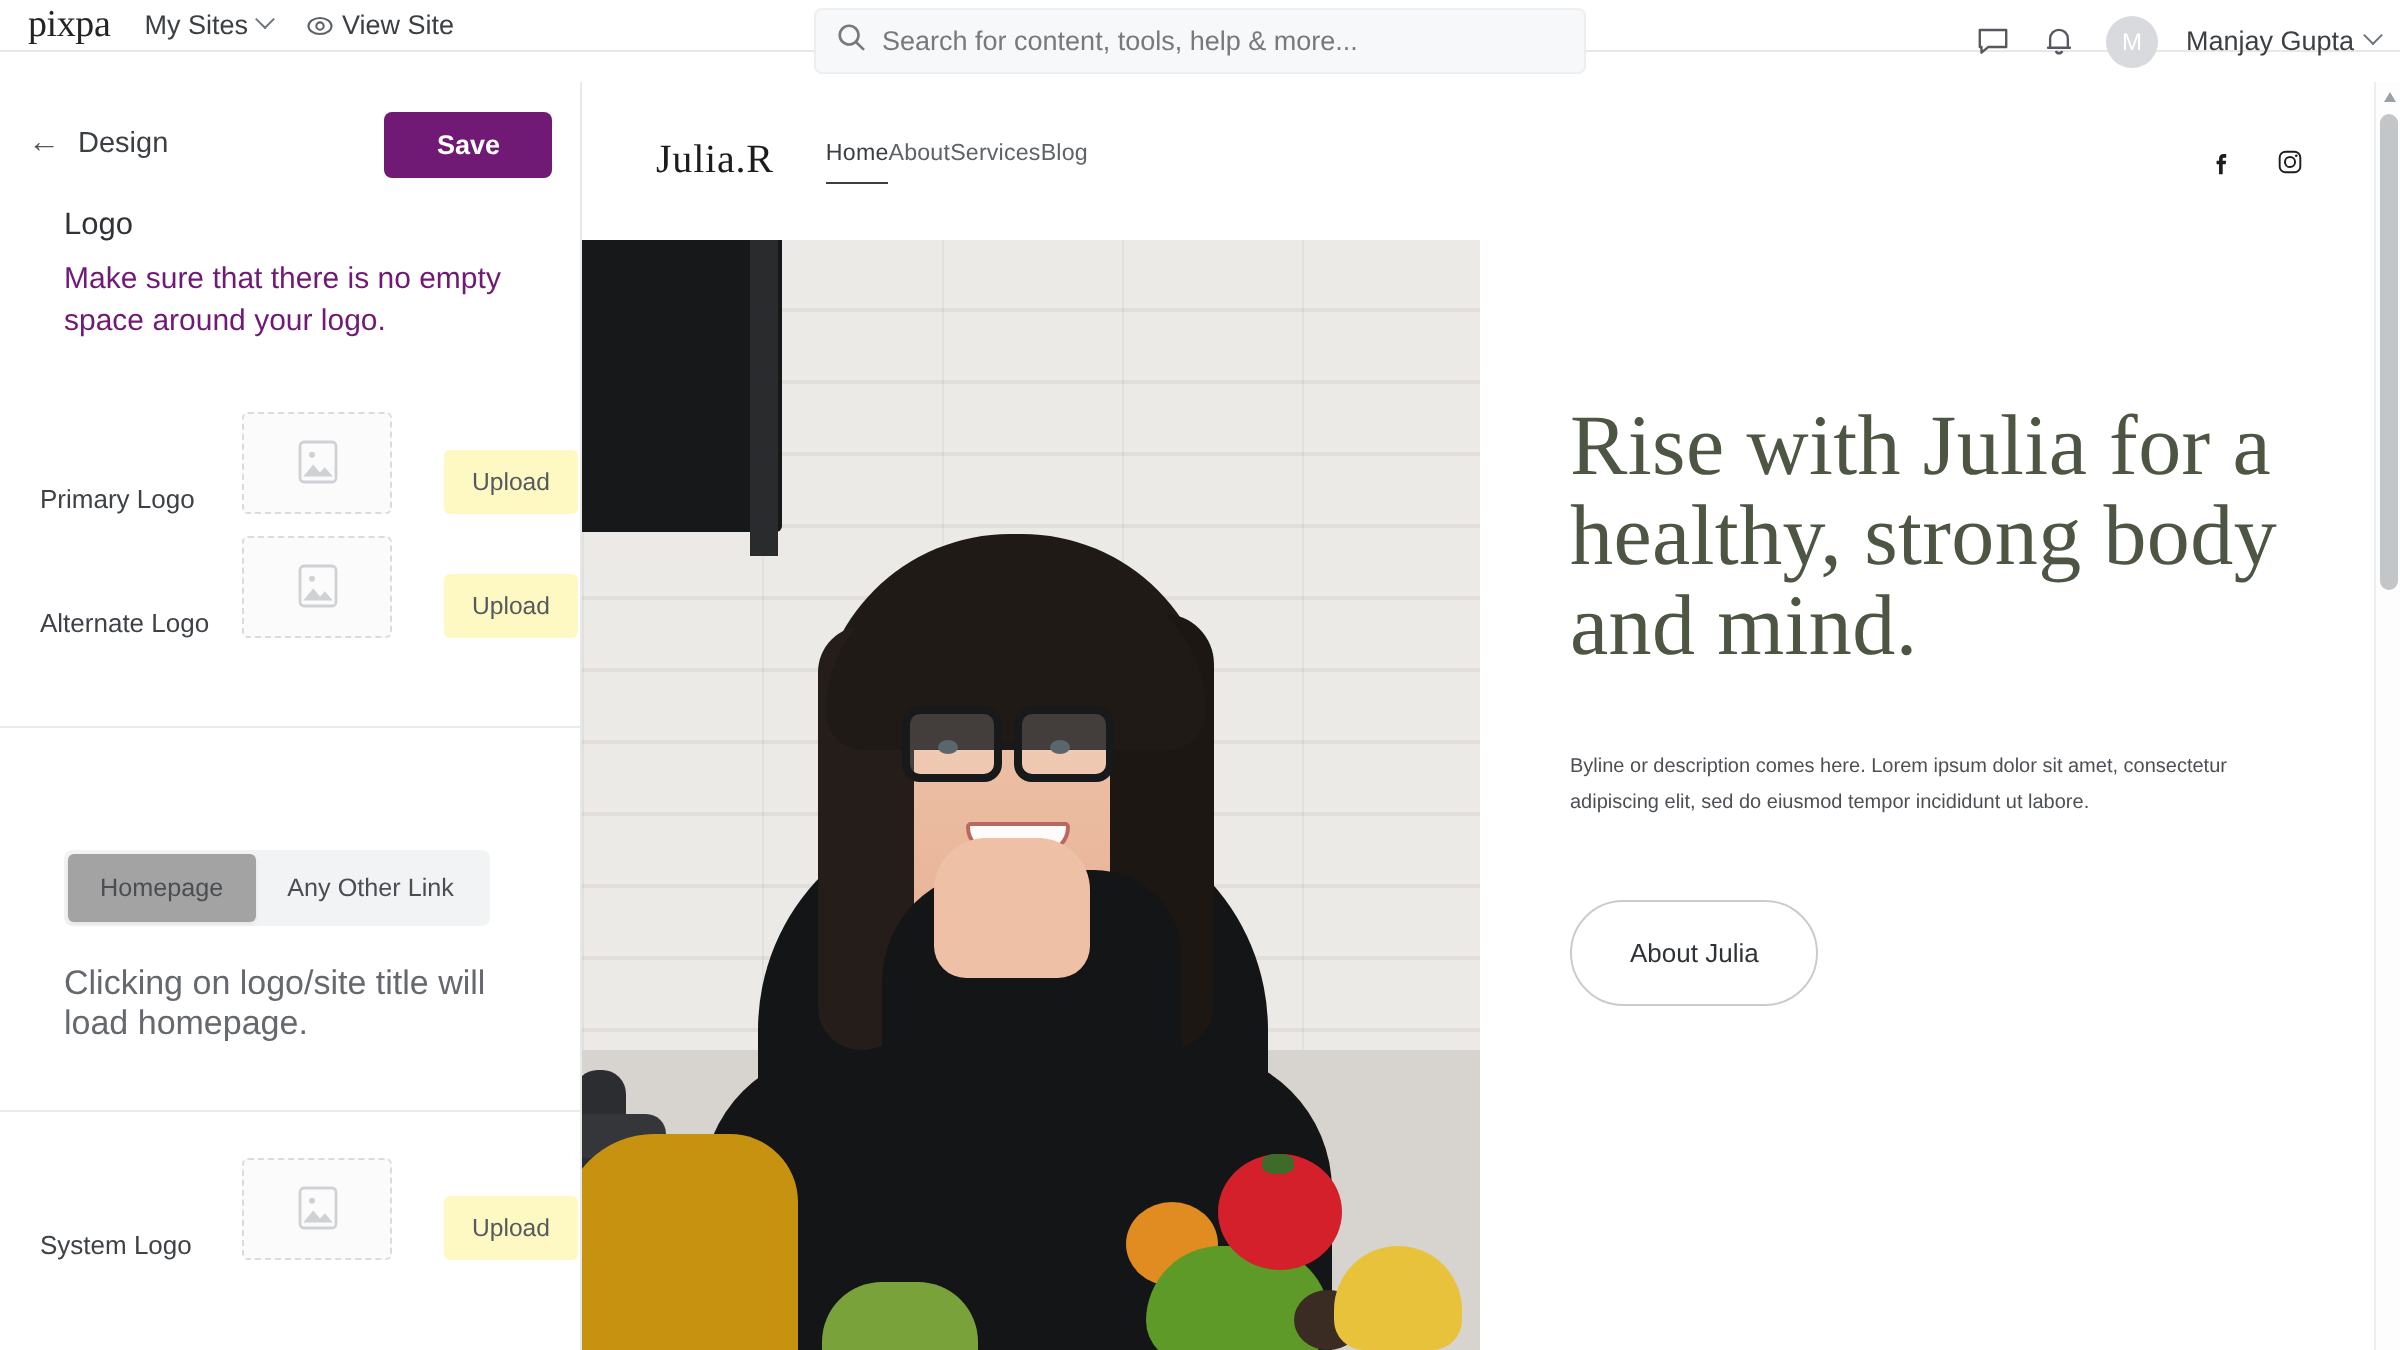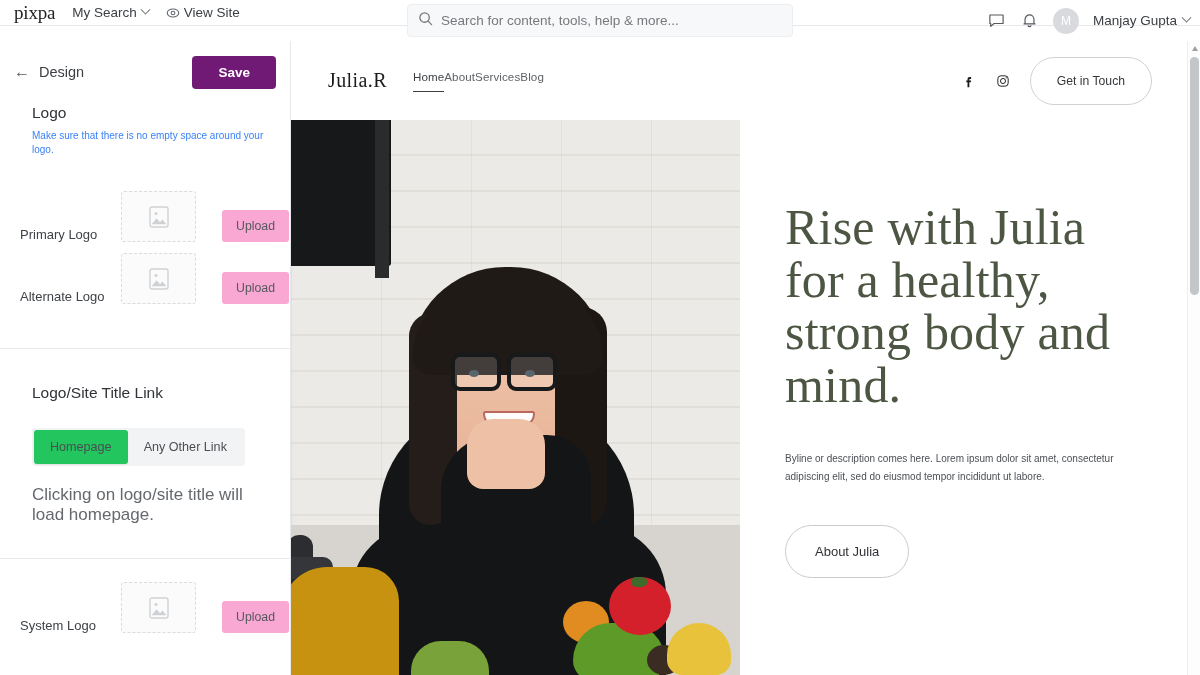--- a/index.html
+++ b/index.html
@@ -76,50 +76,50 @@
   .btn-save {
     background: #701a75; color: #ffffff;
     border: 0; border-radius: 4px;
     font-family: "Liberation Sans", sans-serif;
     font-size: 13.5px; font-weight: 600;
     padding: 9px 26px; cursor: pointer;
   }
 
   .sec { padding: 0 20px; margin-left: 12px; }
   .sec-title { font-size: 15.5px; color: #2f3337; font-weight: 400; }
-  .sec-desc { font-size: 10px; color: #3b82f6; line-height: 1.42; margin-top: 7px; max-width: 252px; }
+  .sec-desc { font-size: 15px; color: #701a75; line-height: 1.42; margin-top: 7px; max-width: 252px; }
 
   .divider { height: 1px; background: #e9eaec; width: 100%; }
 
   .field-row { display: flex; align-items: flex-end; padding: 0 20px; }
   .field-label { font-size: 13px; color: #3e4247; width: 101px; flex: none; }
   .dropzone {
     width: 75px; height: 51px;
     border: 1px dashed #d9dbdd; border-radius: 3px;
     background: #fbfbfc;
     display: flex; align-items: center; justify-content: center;
     cursor: pointer; flex: none;
   }
   .btn-upload {
     margin-left: 26px;
-    background: #f9a8d4; color: #55595e;
+    background: #fef9c3; color: #55595e;
     border: 0; border-radius: 3px;
     font-family: "Liberation Sans", sans-serif;
     font-size: 12.3px; padding: 9px 14px; cursor: pointer; flex: none;
   }
 
   .seg {
     display: inline-flex; background: #f2f3f4;
     border-radius: 4px; padding: 2px; margin-top: 0;
   }
   .seg-item {
     font-size: 12.6px; color: #4a4e53;
     padding: 10px 16px; border-radius: 3px; cursor: pointer;
   }
-  .seg-item.on { background: #22c55e; box-shadow: 0 1px 2px rgba(0,0,0,.07); }
+  .seg-item.on { background: #a3a3a3; box-shadow: 0 1px 2px rgba(0,0,0,.07); }
   .hint { font-size: 17px; color: #65696e; margin-top: 19px; }
 
   
   .preview {
     position: absolute; left: 291px; top: 41px;
     width: 897px; height: 634px;
     background: #ffffff; overflow: hidden;
   }
   .site-header {
     height: 79px; display: flex; align-items: center;
@@ -145,21 +145,21 @@
   }
 
   .hero { display: flex; height: 555px; }
   .hero-img {
     width: 449px; flex: none; position: relative;
     overflow: hidden; background: #cfcecb;
   }
   .hero-copy { flex: 1; padding: 81px 40px 0 45px; }
   .hero-h1 {
     font-family: "Liberation Serif", serif;
-    font-size: 50px; line-height: 1.05;
+    font-size: 43px; line-height: 1.05;
     color: #4c5643; font-weight: 400; letter-spacing: .2px;
   }
   .hero-byline {
     font-size: 10px; color: #4c5055; line-height: 1.78;
     margin-top: 39px; max-width: 355px;
   }
   .btn-about {
     margin-top: 39px;
     border: 1px solid #c9cccf; border-radius: 999px;
     background: transparent; color: #2f3236;
@@ -228,21 +228,21 @@
   }
   .vline { position:absolute; left: 1188px; top: 41px; width:1px; height:634px; background:#e6e8ea; z-index:24; }
 </style>
 </head>
 <body>
 
 <div class="topbar">
   <div class="brand-logo">pixpa</div>
 
   <div class="topnav-item">
-    <span>My Search</span>
+    <span>My Sites</span>
     <span class="chev"></span>
   </div>
 
   <div class="topnav-item">
     <span class="eye-ic">
       <svg width="14" height="14" viewBox="0 0 16 16" fill="none" stroke="#5f6368" stroke-width="1.2">
         <ellipse cx="8" cy="8" rx="6.6" ry="4.6"></ellipse>
           <circle cx="8" cy="8" r="2.1"></circle>
       </svg>
     </span>
@@ -314,21 +314,20 @@
         <circle cx="7" cy="7.4" r="1.5" fill="#cfd2d5"></circle>
         <path d="M2.6 18.2l5-6 3.4 4 2.4-2.6 4 4.6z" fill="#cfd2d5"></path>
       </svg>
     </div>
     <button class="btn-upload">Upload</button>
   </div>
 
   <div class="divider" style="margin-top:44px;"></div>
 
   <div class="sec" style="margin-top:35px;">
-    <div class="sec-title">Logo/Site Title Link</div>
     <div class="seg" style="margin-top:26px;">
       <div class="seg-item on">Homepage</div>
       <div class="seg-item">Any Other Link</div>
     </div>
     <div class="hint">Clicking on logo/site title will load homepage.</div>
   </div>
 
   <div class="divider" style="margin-top:33px;"></div>
 
 
@@ -362,21 +361,20 @@
           <path d="M10.4 5.6h-1.5c-.3 0-.5.2-.5.6v1.1h2l-.3 2h-1.7V15H6.3V9.3H4.9v-2h1.4V6c0-1.6 1-2.6 2.5-2.6h1.6z"></path>
         </svg>
       </span>
       <span class="soc">
         <svg width="14" height="14" viewBox="0 0 16 16" fill="none" stroke="#1c1d1f" stroke-width="1.1">
           <rect x="2.1" y="2.1" width="11.8" height="11.8" rx="3.4"></rect>
           <circle cx="8" cy="8" r="2.9"></circle>
           <circle cx="11.6" cy="4.4" r=".75" fill="#1c1d1f" stroke="none"></circle>
         </svg>
       </span>
-      <button class="btn-pill">Get in Touch</button>
     </div>
   </div>
 
   <div class="hero">
     <div class="hero-img">
       <div class="ph ph-wall"></div>
       <div class="ph ph-tile-v"></div>
       <div class="ph ph-cab"></div>
       <div class="ph ph-cab2"></div>
       <div class="ph ph-counter"></div>

